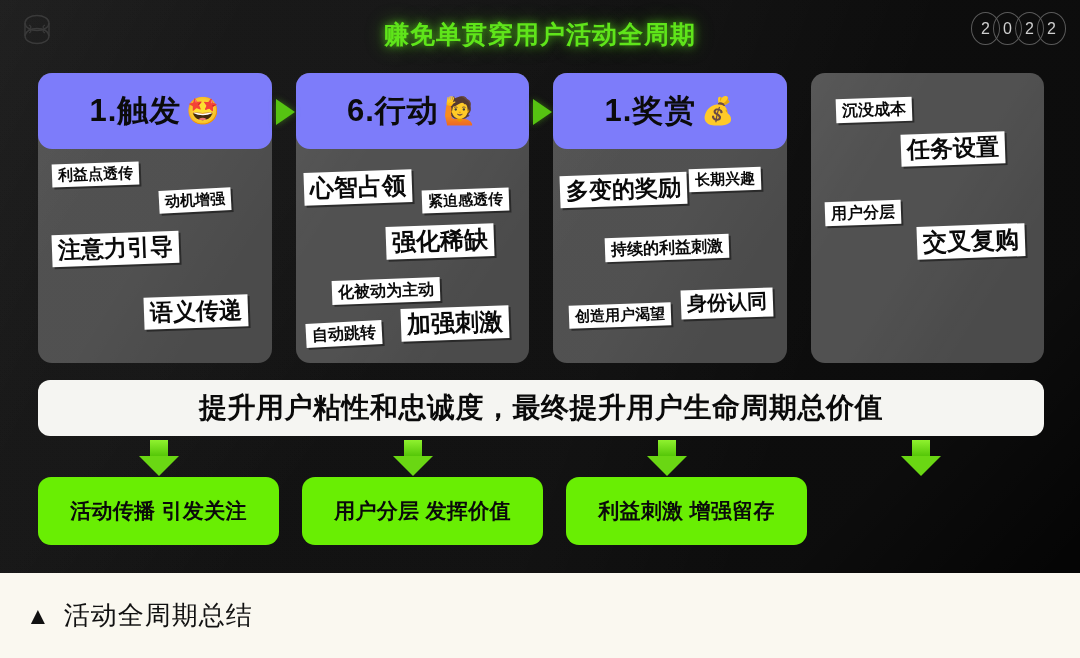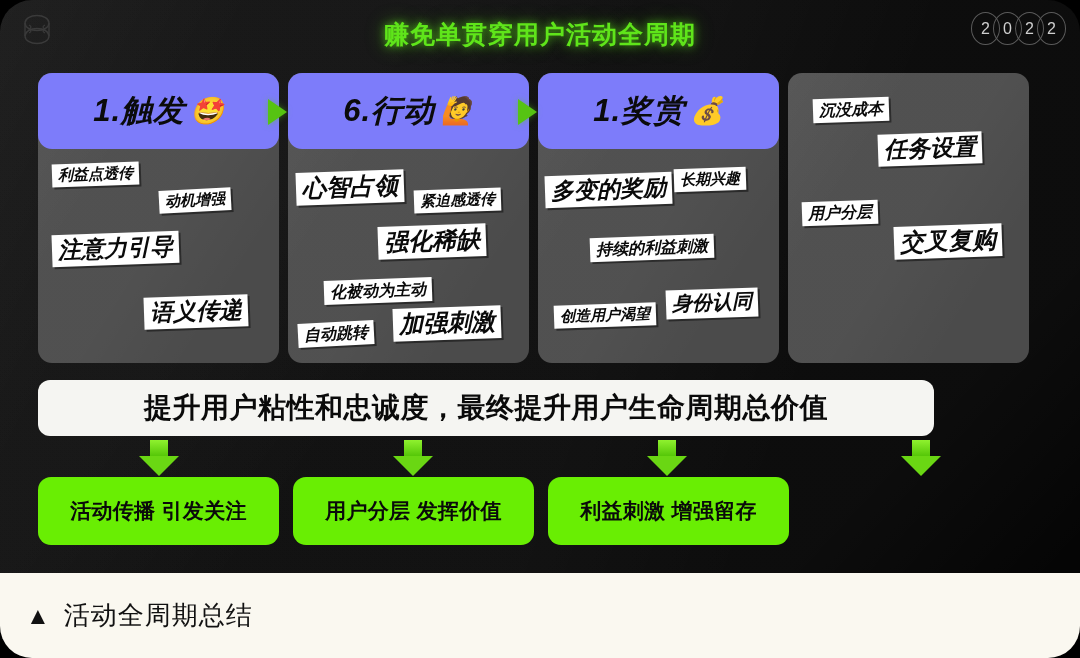--- a/index.html
+++ b/index.html
@@ -12,21 +12,20 @@
   .slide {
     position: relative;
     width: 1080px; height: 658px;
     background:
       linear-gradient(118deg, rgba(255,255,255,0.035) 0%, rgba(255,255,255,0) 18%),
       linear-gradient(126deg, rgba(255,255,255,0.028) 26%, rgba(255,255,255,0) 42%),
       linear-gradient(110deg, rgba(255,255,255,0.022) 55%, rgba(255,255,255,0) 72%),
       linear-gradient(133deg, rgba(255,255,255,0.03) 78%, rgba(255,255,255,0) 94%),
       #050505;
     overflow: hidden;
-    border-radius: 32px;
   }
 
   
   .topbar {
     position: absolute; left: 0; top: 0;
     width: 1080px; height: 64px;
   }
   .deck-title {
     position: absolute; left: 0; top: 18px; width: 1080px;
     text-align: center;
@@ -49,21 +48,21 @@
     border-radius: 50%;
     color: #cfcfcf;
     font-size: 16px;
     display: flex; align-items: center; justify-content: center;
   }
 
   
   .stages {
     position: absolute; left: 38px; top: 73px;
     width: 1006px; height: 290px;
-    display: flex; gap: 9px; font-style: italic;
+    display: flex; gap: 24px;
   }
   .stage {
     position: relative;
     width: 241px; height: 290px;
     border-radius: 14px;
     background:
       linear-gradient(122deg, rgba(255,255,255,0.045) 0%, rgba(255,255,255,0) 30%),
       linear-gradient(122deg, rgba(255,255,255,0.03) 52%, rgba(255,255,255,0) 78%),
       #4b4b4b;
     overflow: visible;
@@ -98,21 +97,21 @@
     font-weight: bold;
     line-height: 1.08;
     padding: 3px 6px 4px 6px;
     white-space: nowrap;
     box-shadow: 2px 2px 0 rgba(0,0,0,0.45);
   }
 
   
   .summary {
     position: absolute; left: 38px; top: 380px;
-    width: 896px; height: 56px;
+    width: 1006px; height: 56px;
     background: #f5f5f2;
     border-radius: 12px;
     display: flex; align-items: center; justify-content: center;
   }
   .summary-text {
     font-size: 28px; font-weight: bold; color: #0a0a0a;
     letter-spacing: 0.5px; white-space: nowrap;
   }
 
   
@@ -130,21 +129,21 @@
     width: 0; height: 0;
     border-left: 20px solid transparent;
     border-right: 20px solid transparent;
     border-top: 20px solid #6ad713;
   }
 
   
   .outcomes {
     position: absolute; left: 38px; top: 477px;
     width: 1006px; height: 68px;
-    display: flex; gap: 14px;
+    display: flex; gap: 23px;
   }
   .outcome {
     width: 241px; height: 68px;
     background: #69ee03;
     border-radius: 13px;
     display: flex; align-items: center; justify-content: center;
   }
   .outcome-text {
     font-size: 21px; font-weight: bold; color: #0a0a0a;
     white-space: nowrap; letter-spacing: 0.3px;

